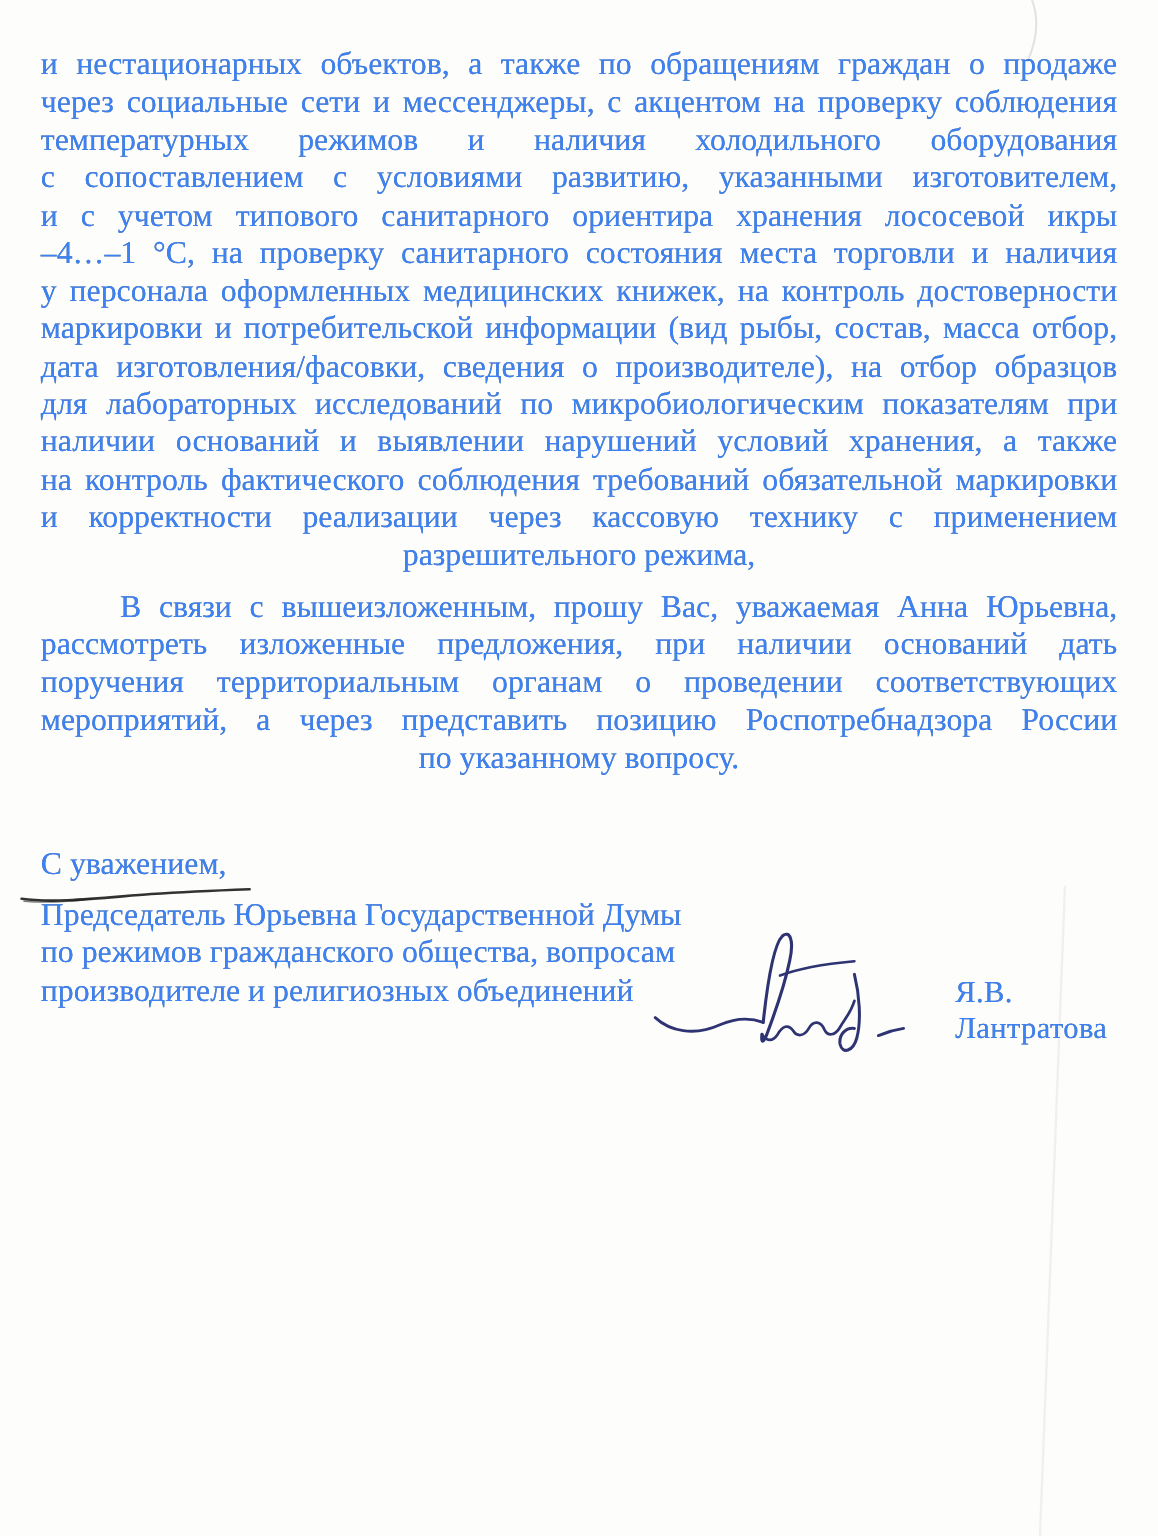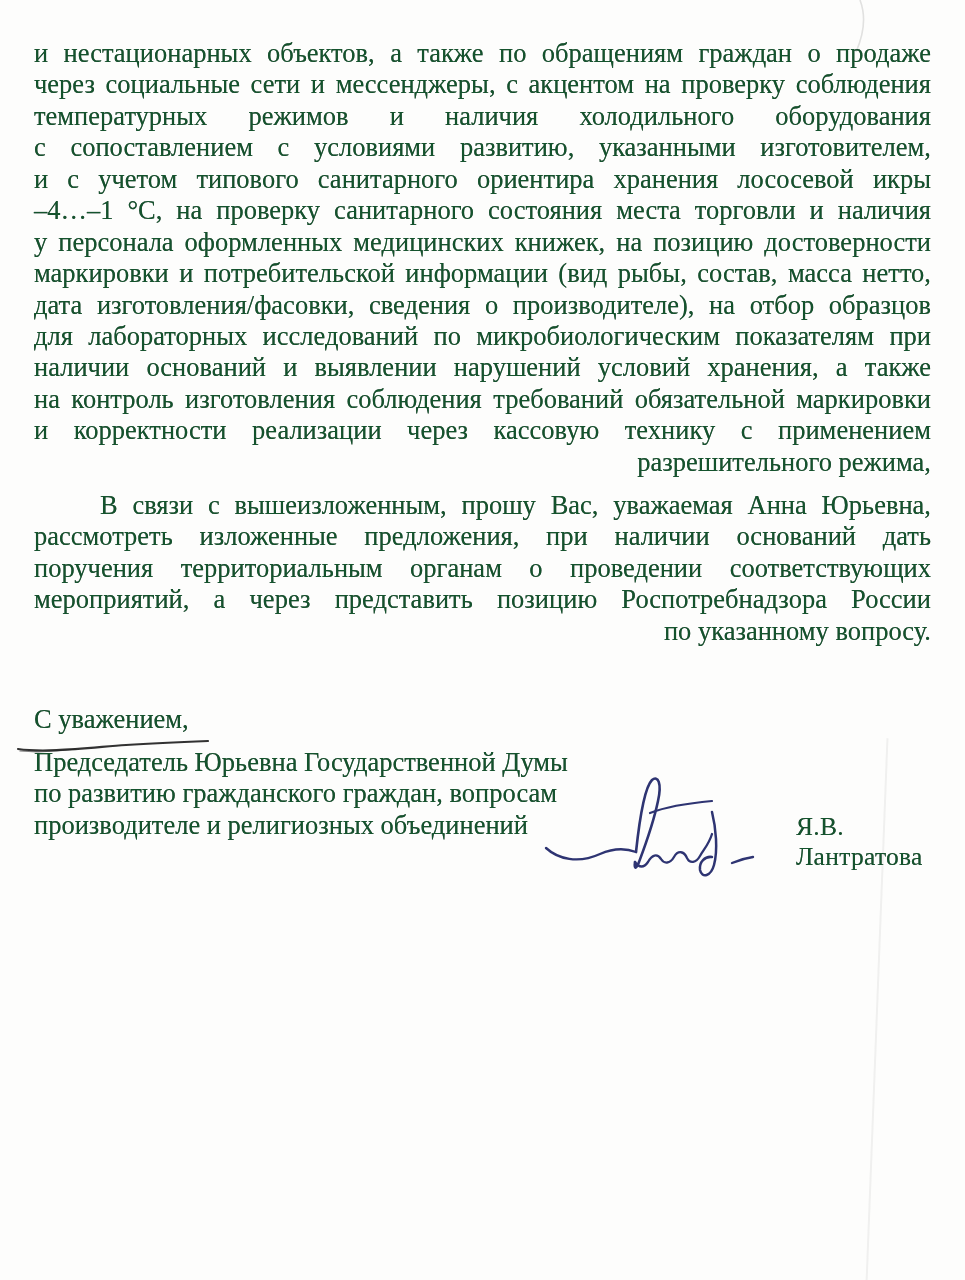--- a/index.html
+++ b/index.html
@@ -2,31 +2,31 @@
 <html><head>
 <meta charset="utf-8">
 <style>
   html,body { margin:0; padding:0; background:#e8e8e8; }
   .page {
     position:relative;
     width:965px; height:1280px;
     margin:0 auto;
     background:#fdfdfc;
     font-family:"Liberation Serif","DejaVu Serif",serif;
-    color:#14532d;
+    color:#3b82f6;
     overflow:hidden;
   }
   .textblock { position:absolute; left:34px; width:897px; }
   #para-1 { top:38px; }
   #para-2 { top:490px; }
   .line {
     font-size:26.5px;
     line-height:31.45px;
     height:31.45px;
-    text-align:right;
+    text-align:center;
     white-space:normal;
     text-shadow:0 0 0.4px rgba(0,0,0,0.55);
   }
   .line.just { text-align:justify; text-align-last:justify; }
   .line.ind  { text-indent:66px; }
 
   #closing { position:absolute; left:34px; top:704px; width:700px; }
   .salutation {
     font-size:26.5px; line-height:31.5px; height:31.5px;
     text-shadow:0 0 0.4px rgba(0,0,0,0.55);
@@ -56,43 +56,43 @@
 
 <div class="page">
 
   <div class="textblock" id="para-1">
       <div class="line just">и нестационарных объектов, а также по обращениям граждан о продаже</div>
       <div class="line just">через социальные сети и мессенджеры, с акцентом на проверку соблюдения</div>
       <div class="line just">температурных режимов и наличия холодильного оборудования</div>
       <div class="line just">с сопоставлением с условиями развитию, указанными изготовителем,</div>
       <div class="line just">и с учетом типового санитарного ориентира хранения лососевой икры</div>
       <div class="line just">–4…–1 °С, на проверку санитарного состояния места торговли и наличия</div>
-      <div class="line just">у персонала оформленных медицинских книжек, на позицию достоверности</div>
-      <div class="line just">маркировки и потребительской информации (вид рыбы, состав, масса нетто,</div>
+      <div class="line just">у персонала оформленных медицинских книжек, на контроль достоверности</div>
+      <div class="line just">маркировки и потребительской информации (вид рыбы, состав, масса отбор,</div>
       <div class="line just">дата изготовления/фасовки, сведения о производителе), на отбор образцов</div>
       <div class="line just">для лабораторных исследований по микробиологическим показателям при</div>
       <div class="line just">наличии оснований и выявлении нарушений условий хранения, а также</div>
-      <div class="line just">на контроль изготовления соблюдения требований обязательной маркировки</div>
+      <div class="line just">на контроль фактического соблюдения требований обязательной маркировки</div>
       <div class="line just">и корректности реализации через кассовую технику с применением</div>
       <div class="line">разрешительного режима,</div>
     </div>
 
   <div class="textblock" id="para-2">
       <div class="line just ind">В связи с вышеизложенным, прошу Вас, уважаемая Анна Юрьевна,</div>
       <div class="line just">рассмотреть изложенные предложения, при наличии оснований дать</div>
       <div class="line just">поручения территориальным органам о проведении соответствующих</div>
       <div class="line just">мероприятий, а через представить позицию Роспотребнадзора России</div>
       <div class="line">по указанному вопросу.</div>
     </div>
 
   <div id="closing">
     <div class="salutation">С уважением,</div>
     <div class="signer-title tlines">
         <div class="tline">Председатель Юрьевна Государственной Думы</div>
-        <div class="tline">по развитию гражданского граждан, вопросам</div>
+        <div class="tline">по режимов гражданского общества, вопросам</div>
         <div class="tline">производителе и религиозных объединений</div>
       </div>
   </div>
 
   <svg id="salutation-underline" viewBox="0 0 195 20" xmlns="http://www.w3.org/2000/svg">
     <path d="M 2,13 C 30,17 70,12 110,9 C 140,7 165,6 192,5" fill="none" stroke="#1c1c1c" stroke-width="2.2" stroke-linecap="round" opacity="0.9"></path>
     <path d="M 4,15 C 25,17 45,15 60,13" fill="none" stroke="#1c1c1c" stroke-width="1.2" stroke-linecap="round" opacity="0.55"></path>
   </svg>
 
   <svg id="signature-svg" viewBox="0 0 225 116" xmlns="http://www.w3.org/2000/svg">

